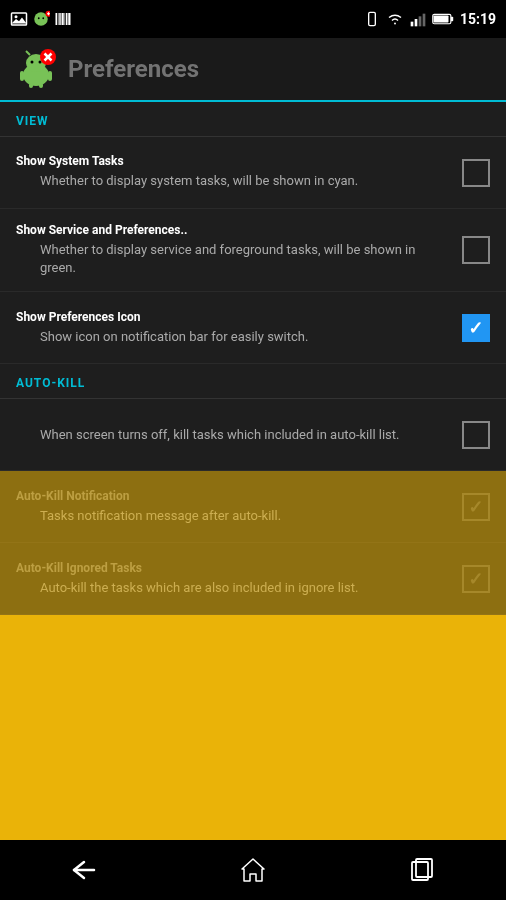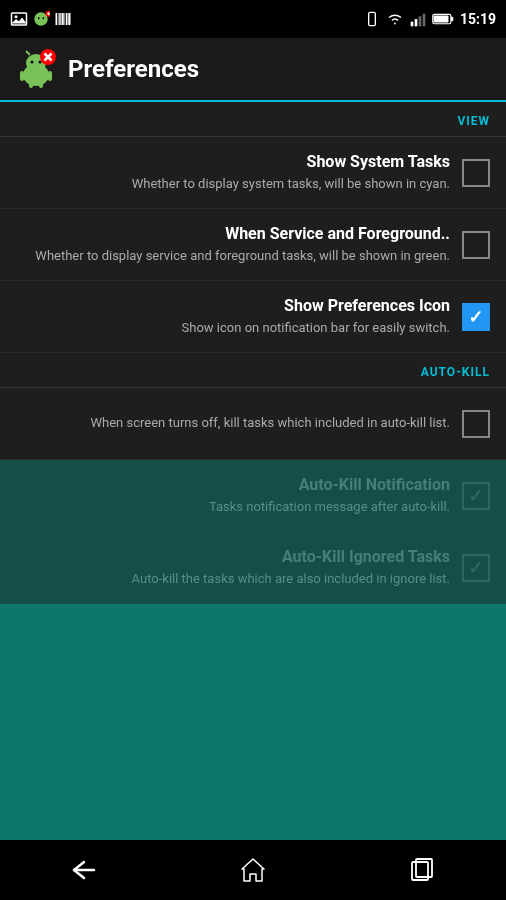--- a/index.html
+++ b/index.html
@@ -48,21 +48,21 @@
       border-bottom: 2px solid #00bcd4;
       display: flex;
       align-items: center;
       padding: 0 16px;
       gap: 12px;
     }
 
     .toolbar-title {
       font-size: 24px;
       font-weight: bold;
-      color: #ffffff;
+      color: #737373;
     }
 
     
     .section-header {
       padding: 12px 16px 8px;
       font-size: 12px;
       font-weight: bold;
       color: #00bcd4;
       letter-spacing: 1px;
       background: #1e1e1e;
@@ -87,34 +87,35 @@
     .pref-item.disabled {
       opacity: 0.45;
     }
 
     .pref-content {
       flex: 1;
       padding-right: 12px;
     }
 
     .pref-title {
-      font-size: 16px;
+      font-size: 12px;
       font-weight: bold;
       color: #ffffff;
       margin-bottom: 4px;
     }
 
     .pref-title.disabled {
       color: #888888;
     }
 
     .pref-summary {
       font-size: 13px;
       color: #aaaaaa;
       line-height: 1.4;
+      margin-left: 24px;
     }
 
     
     .checkbox {
       width: 28px;
       height: 28px;
       border: 2px solid #888888;
       background: transparent;
       flex-shrink: 0;
       display: flex;
@@ -163,22 +164,21 @@
 
     
     .icon-small {
       width: 18px;
       height: 18px;
     }
 
     .content-area {
       height: calc(900px - 38px - 64px - 60px);
       overflow-y: auto;
-      background: #0f766e;
-      text-align: right;
+      background: #eab308;
     }
   </style>
 </head>
 <body>
 
 <div class="status-bar">
   <div class="status-bar-left">
 
     <svg class="icon-small" viewBox="0 0 24 24" fill="white">
       <rect x="2" y="4" width="20" height="16" rx="1" fill="none" stroke="white" stroke-width="2"></rect>
@@ -266,21 +266,21 @@
     <div class="section-divider"></div>
     <div class="pref-item">
       <div class="pref-content">
         <div class="pref-title">Show System Tasks</div>
         <div class="pref-summary">Whether to display system tasks, will be shown in cyan.</div>
       </div>
       <div class="checkbox"></div>
     </div>
     <div class="pref-item">
       <div class="pref-content">
-        <div class="pref-title">When Service and Foreground..</div>
+        <div class="pref-title">Show Service and Preferences..</div>
         <div class="pref-summary">Whether to display service and foreground tasks, will be shown in green.</div>
       </div>
       <div class="checkbox"></div>
     </div>
     <div class="pref-item">
       <div class="pref-content">
         <div class="pref-title">Show Preferences Icon</div>
         <div class="pref-summary">Show icon on notification bar for easily switch.</div>
       </div>
       <div class="checkbox checked">

